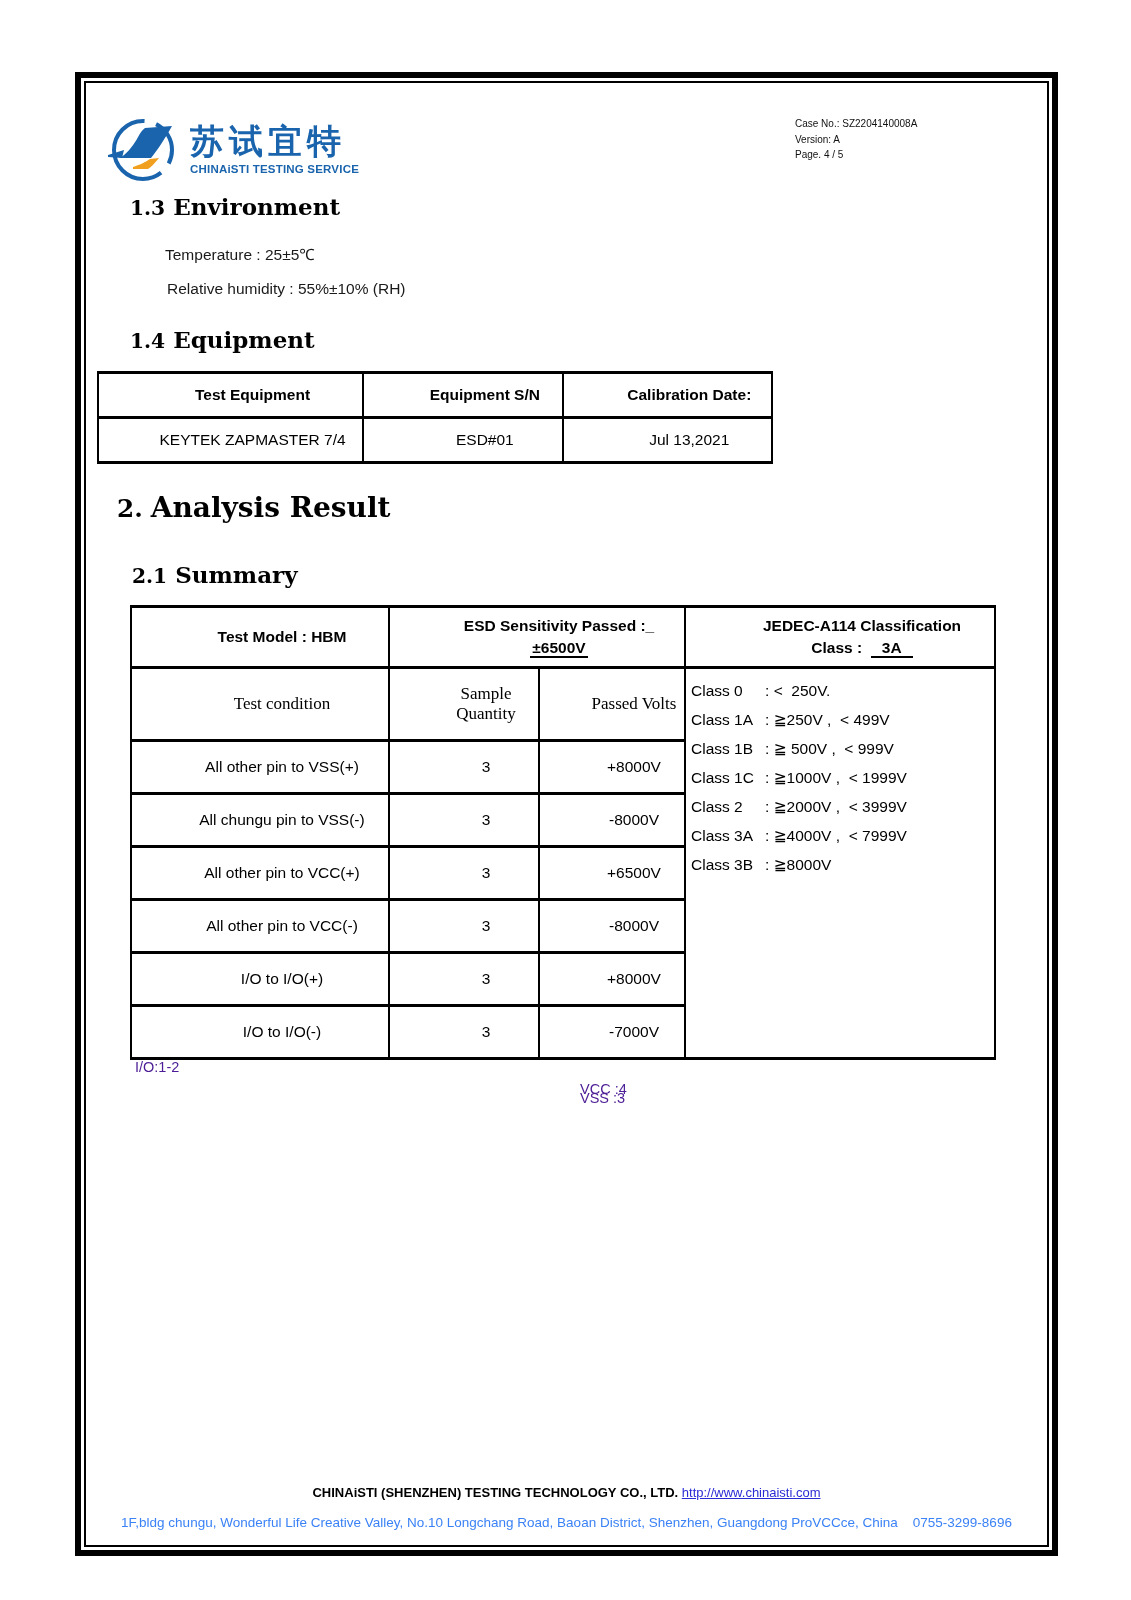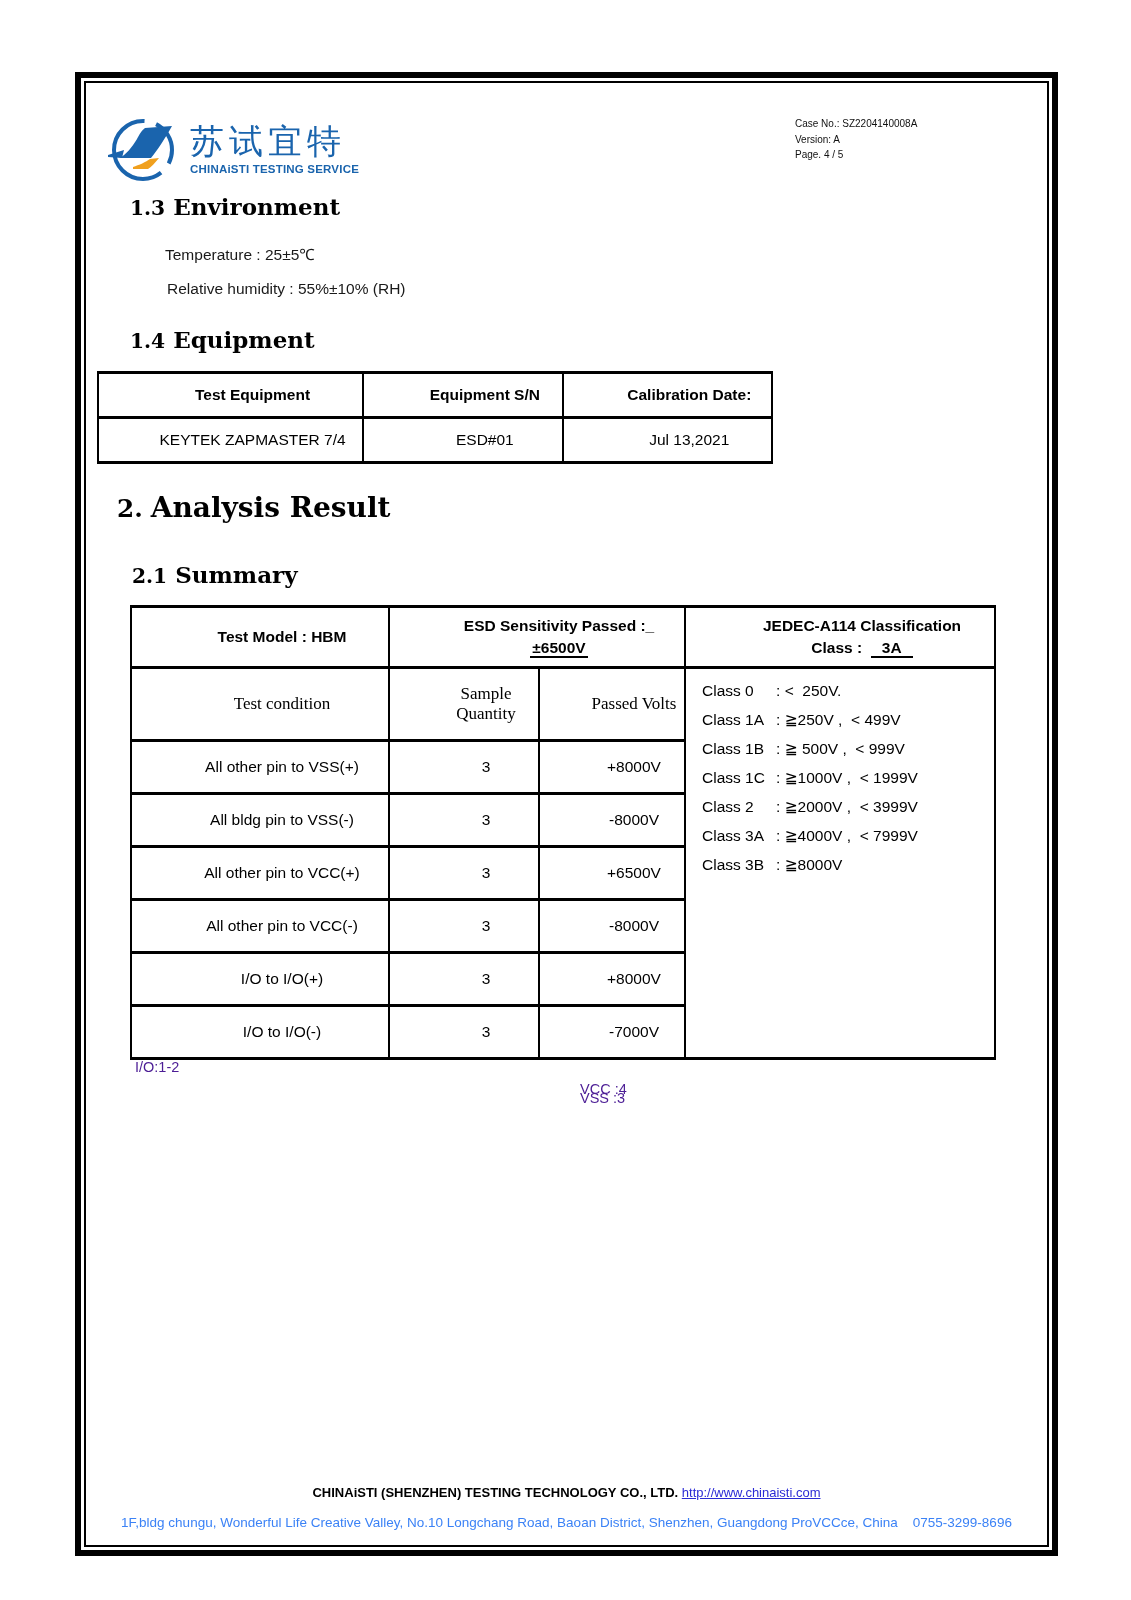--- a/index.html
+++ b/index.html
@@ -12,21 +12,21 @@
     border:6px solid #000; padding:3px;
   }
   .inner {
     position:relative; width:100%; height:100%;
     border:2px solid #000;
   }
   
   .logo { position:absolute; left:20px; top:28px; display:flex; align-items:center; }
   .logo-text { margin-left:8px; }
   .logo-cn {
-    font-size:34px; font-weight:normal; letter-spacing:5px; color:#1a64ad; line-height:1.1;
+    font-size:34px; font-weight:bold; letter-spacing:5px; color:#1a64ad; line-height:1.1;
   }
   .logo-en { font-size:11.5px; font-weight:bold; color:#1a64ad; letter-spacing:0.2px; margin-top:2px; }
   .caseinfo {
     position:absolute; left:709px; top:33px; font-size:10px; line-height:1.55; color:#111;
   }
   
   .h2 { position:absolute; font-family:"DejaVu Serif", serif; font-weight:bold; font-size:23px; }
   .h1 { position:absolute; font-family:"DejaVu Serif", serif; font-weight:bold; font-size:28px; }
   .hnum { font-size:0.88em; margin-right:8px; }
   .bodyline { position:absolute; font-size:15.5px; color:#1a1a1a; white-space:pre; }
@@ -39,21 +39,21 @@
   .equip-table td { height:45px; }
   .equip-table .th { font-weight:bold; }
   .sum-table { position:absolute; left:44px; top:522px; width:864px; table-layout:fixed; }
   .sum-table .r1 td { height:61px; font-weight:bold; line-height:1.45; }
   .sum-table .r2 td { height:73px; font-family:"Liberation Serif", serif; font-size:17px; font-weight:normal; }
   .sum-table .dr td { height:53px; }
   .u { border-bottom:2px solid #000; padding:0 2px; }
   .uclass { border-bottom:2px solid #000; padding:0 11px;text-align:center; }
   .classes-cell { text-align:left; vertical-align:top; padding:7px 2px 0 5px; font-weight:normal !important; font-family:"Liberation Sans", sans-serif !important; }
   .cls-line { display:flex; font-size:15.5px; line-height:29px; }
-  .cls-label { width:74px; flex:0 0 74px;margin-left:11px; }
+  .cls-label { width:74px; flex:0 0 74px; }
   .cls-spec { white-space:pre; }
   
   .note { position:absolute; font-size:14.5px; color:#4c1d95; }
   
   .footer1 { position:absolute; left:0; top:1402px; width:100%; text-align:center; font-size:13px; }
   .footer1 .co { font-weight:bold; }
   .footer1 a { color:#2b2bd5; text-decoration:underline; }
   .footer2 { position:absolute; left:0; top:1432px; width:100%; text-align:center; font-size:13.5px; color:#3b82f6; white-space:pre; }
 </style>
 </head>
@@ -172,21 +172,21 @@
                 <span class="cls-spec">: ≧8000V</span>
               </div>
       </td>
     </tr>
     <tr class="dr">
       <td>All other pin to VSS(+)</td>
       <td>3</td>
       <td>+8000V</td>
     </tr>
     <tr class="dr">
-      <td>All bldg pin to VSS(-)</td>
+      <td>All chungu pin to VSS(-)</td>
       <td>3</td>
       <td>-8000V</td>
     </tr>
     <tr class="dr">
       <td>All other pin to VCC(+)</td>
       <td>3</td>
       <td>+6500V</td>
     </tr>
     <tr class="dr">
       <td>All other pin to VCC(-)</td>

